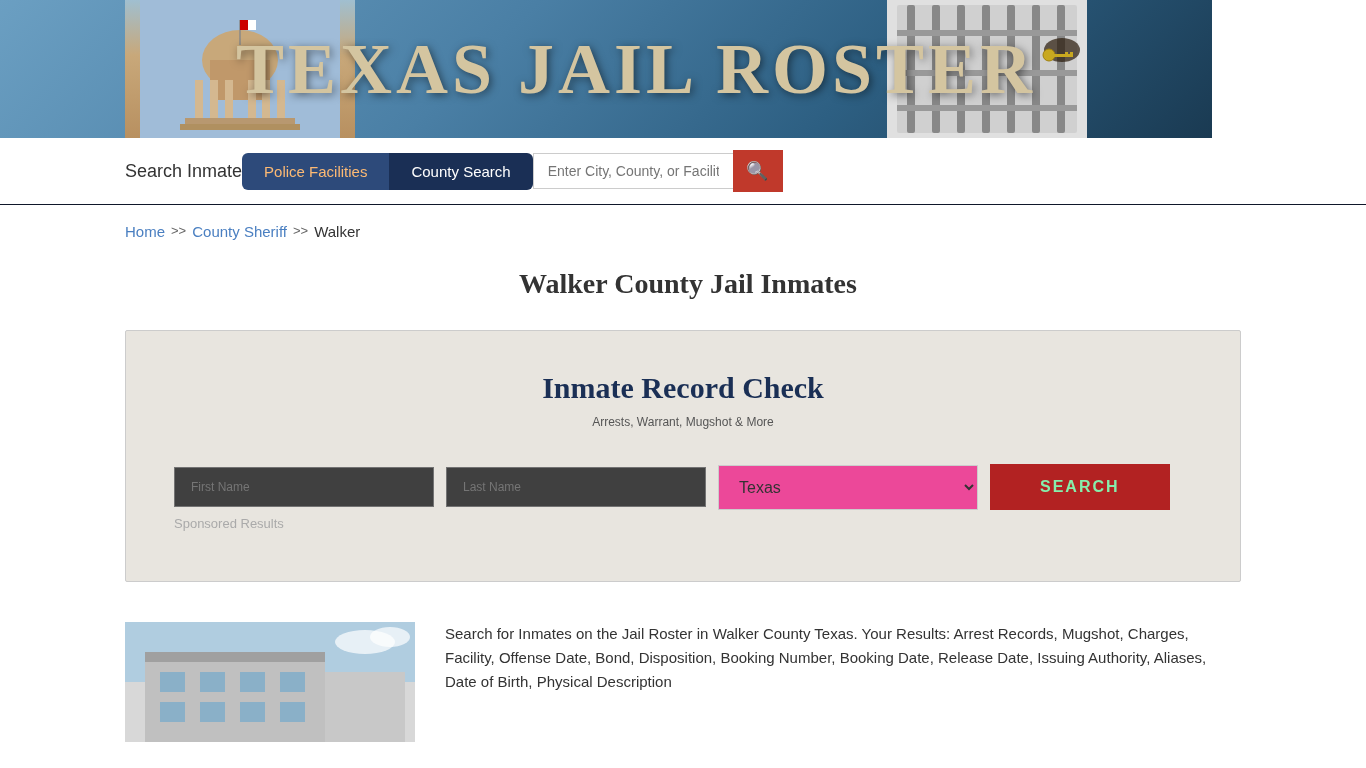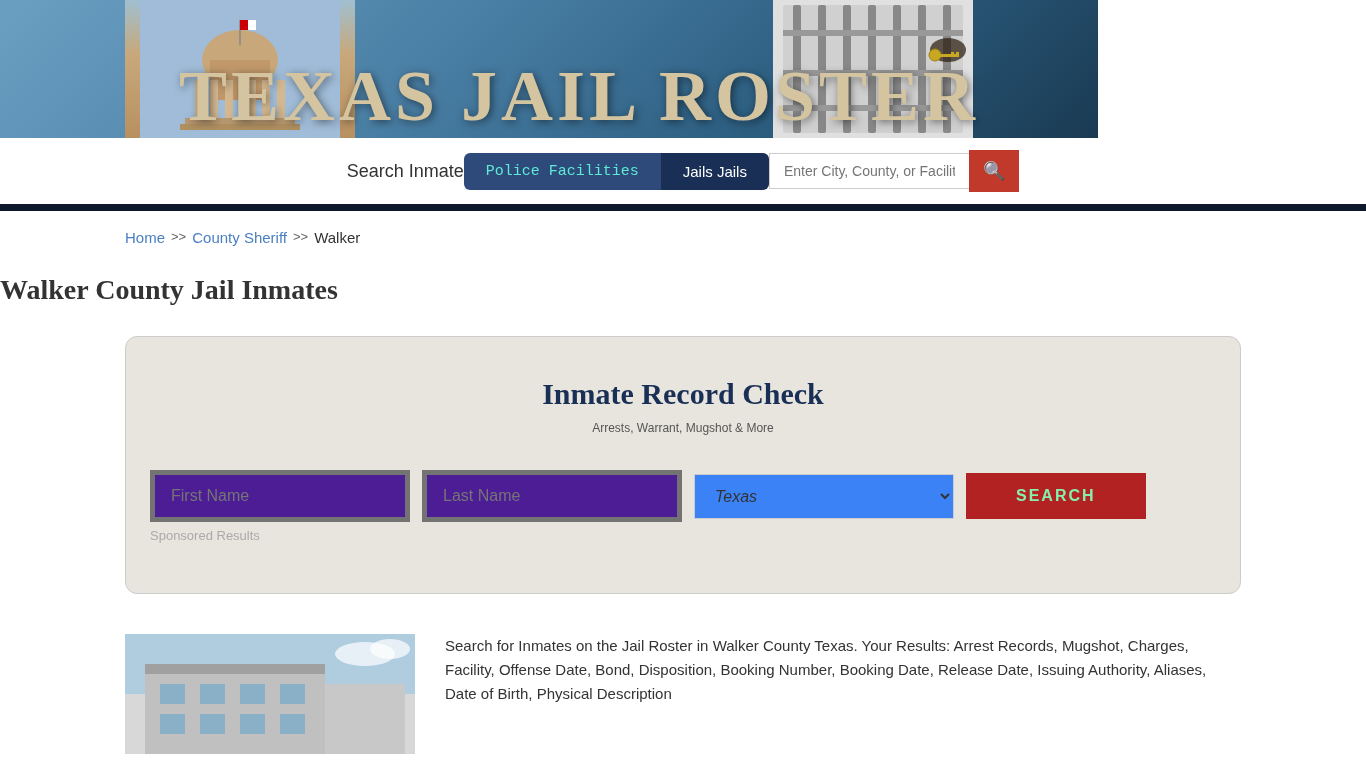--- a/index.html
+++ b/index.html
@@ -1,26 +1,26 @@
 <!DOCTYPE html>
 <html><head>
   <meta charset="utf-8">
   <style>
     * { margin: 0; padding: 0; box-sizing: border-box; }
     body { font-family: Arial, sans-serif; background: #fff; width: 1366px; min-height: 768px; overflow-x: hidden; }
 
     
     .header-banner {
-      width: 1098px;
+      width: 1212px;
       height: 138px;
       background: linear-gradient(135deg, #6b9fc2 0%, #4a7fa5 40%, #2d5f82 70%, #1a3a52 100%);
       position: relative;
       overflow: hidden;
       display: flex;
-      align-items: flex-end;
+      align-items: center;
       justify-content: center;
     }
     .header-banner .capitol-img {
       position: absolute;
       left: 125px;
       top: 0;
       width: 230px;
       height: 138px;
       background: linear-gradient(180deg, #a0bfd0 0%, #c8a87a 40%, #b89060 100%);
       border-radius: 0;
@@ -51,47 +51,46 @@
       align-items: center;
       justify-content: center;
       font-size: 40px;
       color: #555;
     }
 
     
     .nav-bar {
       display: flex;
       align-items: center;
-      justify-content: center;
+      justify-content: flex-start;
       padding: 12px 125px;
       background: #fff;
-      border-bottom: 7px solid #0f172a;
+      border-bottom: 1px solid #0f172a;
     }
     .nav-left {
       font-size: 18px;
       color: #333;
     }
     .nav-right {
       display: flex;
       align-items: center;
       gap: 0;
     }
     .nav-btn {
       padding: 10px 22px;
       font-size: 15px;
       cursor: pointer;
       border: none;
       outline: none;
       font-weight: normal;
     }
     .nav-btn-police {
       background: #2d4a7a;
-      color: #5eead4;
+      color: #fdba74;
       border-radius: 6px 0 0 6px;
-      font-family: Liberation Mono, monospace;
     }
     .nav-btn-county {
       background: #1a2f55;
       color: #fff;
       border-radius: 0 6px 6px 0;
     }
     .search-facility-wrap {
       display: flex;
       align-items: center;
       margin-left: 0;
@@ -135,36 +134,38 @@
       color: #666;
       font-size: 13px;
     }
     .breadcrumb .current {
       font-weight: normal;
       color: #333;
     }
 
     
     .page-title-wrap {
+      text-align: center;
       padding: 18px 0 30px;
+      margin-left: 10px;
     }
     .page-title {
       font-size: 28px;
       font-weight: bold;
       color: #333;
       font-family: Georgia, serif;
     }
 
     
     .record-check-box {
       background: #e8e5df;
       border: 1px solid #ccc;
       margin: 0 125px 30px;
-      padding: 40px 24px 50px;
-      border-radius: 12px;
+      padding: 40px 48px 50px;
+      border-radius: 2px;
     }
     .record-check-title {
       text-align: center;
       font-size: 30px;
       font-weight: bold;
       color: #1a2f55;
       margin-bottom: 10px;
       font-family: Georgia, serif;
     }
     .record-check-subtitle {
@@ -174,39 +175,38 @@
       margin-bottom: 35px;
     }
     .record-check-form {
       display: flex;
       gap: 12px;
       align-items: center;
       justify-content: flex-start;
     }
     .form-input {
       padding: 12px 16px;
-      font-size: 16px;
-      border: 5px solid #737373;
+      font-size: 12px;
+      border: 1px solid #737373;
       outline: none;
       color: #999;
-      background: #4c1d95;
+      background: #404040;
       flex: 1;
       max-width: 260px;
     }
     .form-select {
       padding: 12px 16px;
       font-size: 16px;
       border: 1px solid #ccc;
       outline: none;
       color: #333;
-      background: #3b82f6;
+      background: #ec4899;
       flex: 1;
       max-width: 260px;
       appearance: auto;
-      font-style: italic;
     }
     .search-btn {
       background: #b22222;
       color: #86efac;
       border: none;
       padding: 14px 50px;
       font-size: 16px;
       font-weight: bold;
       letter-spacing: 2px;
       cursor: pointer;
@@ -303,21 +303,21 @@
       <rect x="178" y="52" width="3" height="5" fill="#c8a820"></rect>
       <rect x="183" y="52" width="3" height="5" fill="#c8a820"></rect>
     </svg>
   </div>
 </div>
 
 <div class="nav-bar">
   <div class="nav-left">Search Inmate</div>
   <div class="nav-right">
     <button class="nav-btn nav-btn-police">Police Facilities</button>
-    <button class="nav-btn nav-btn-county">Jails Jails</button>
+    <button class="nav-btn nav-btn-county">County Search</button>
     <div class="search-facility-wrap">
       <input class="search-facility-input" type="text" placeholder="Enter City, County, or Facility" style="">
       <button class="search-facility-btn">
         <span class="search-icon-white">🔍</span>
       </button>
     </div>
   </div>
 </div>
 
 <div class="breadcrumb">

